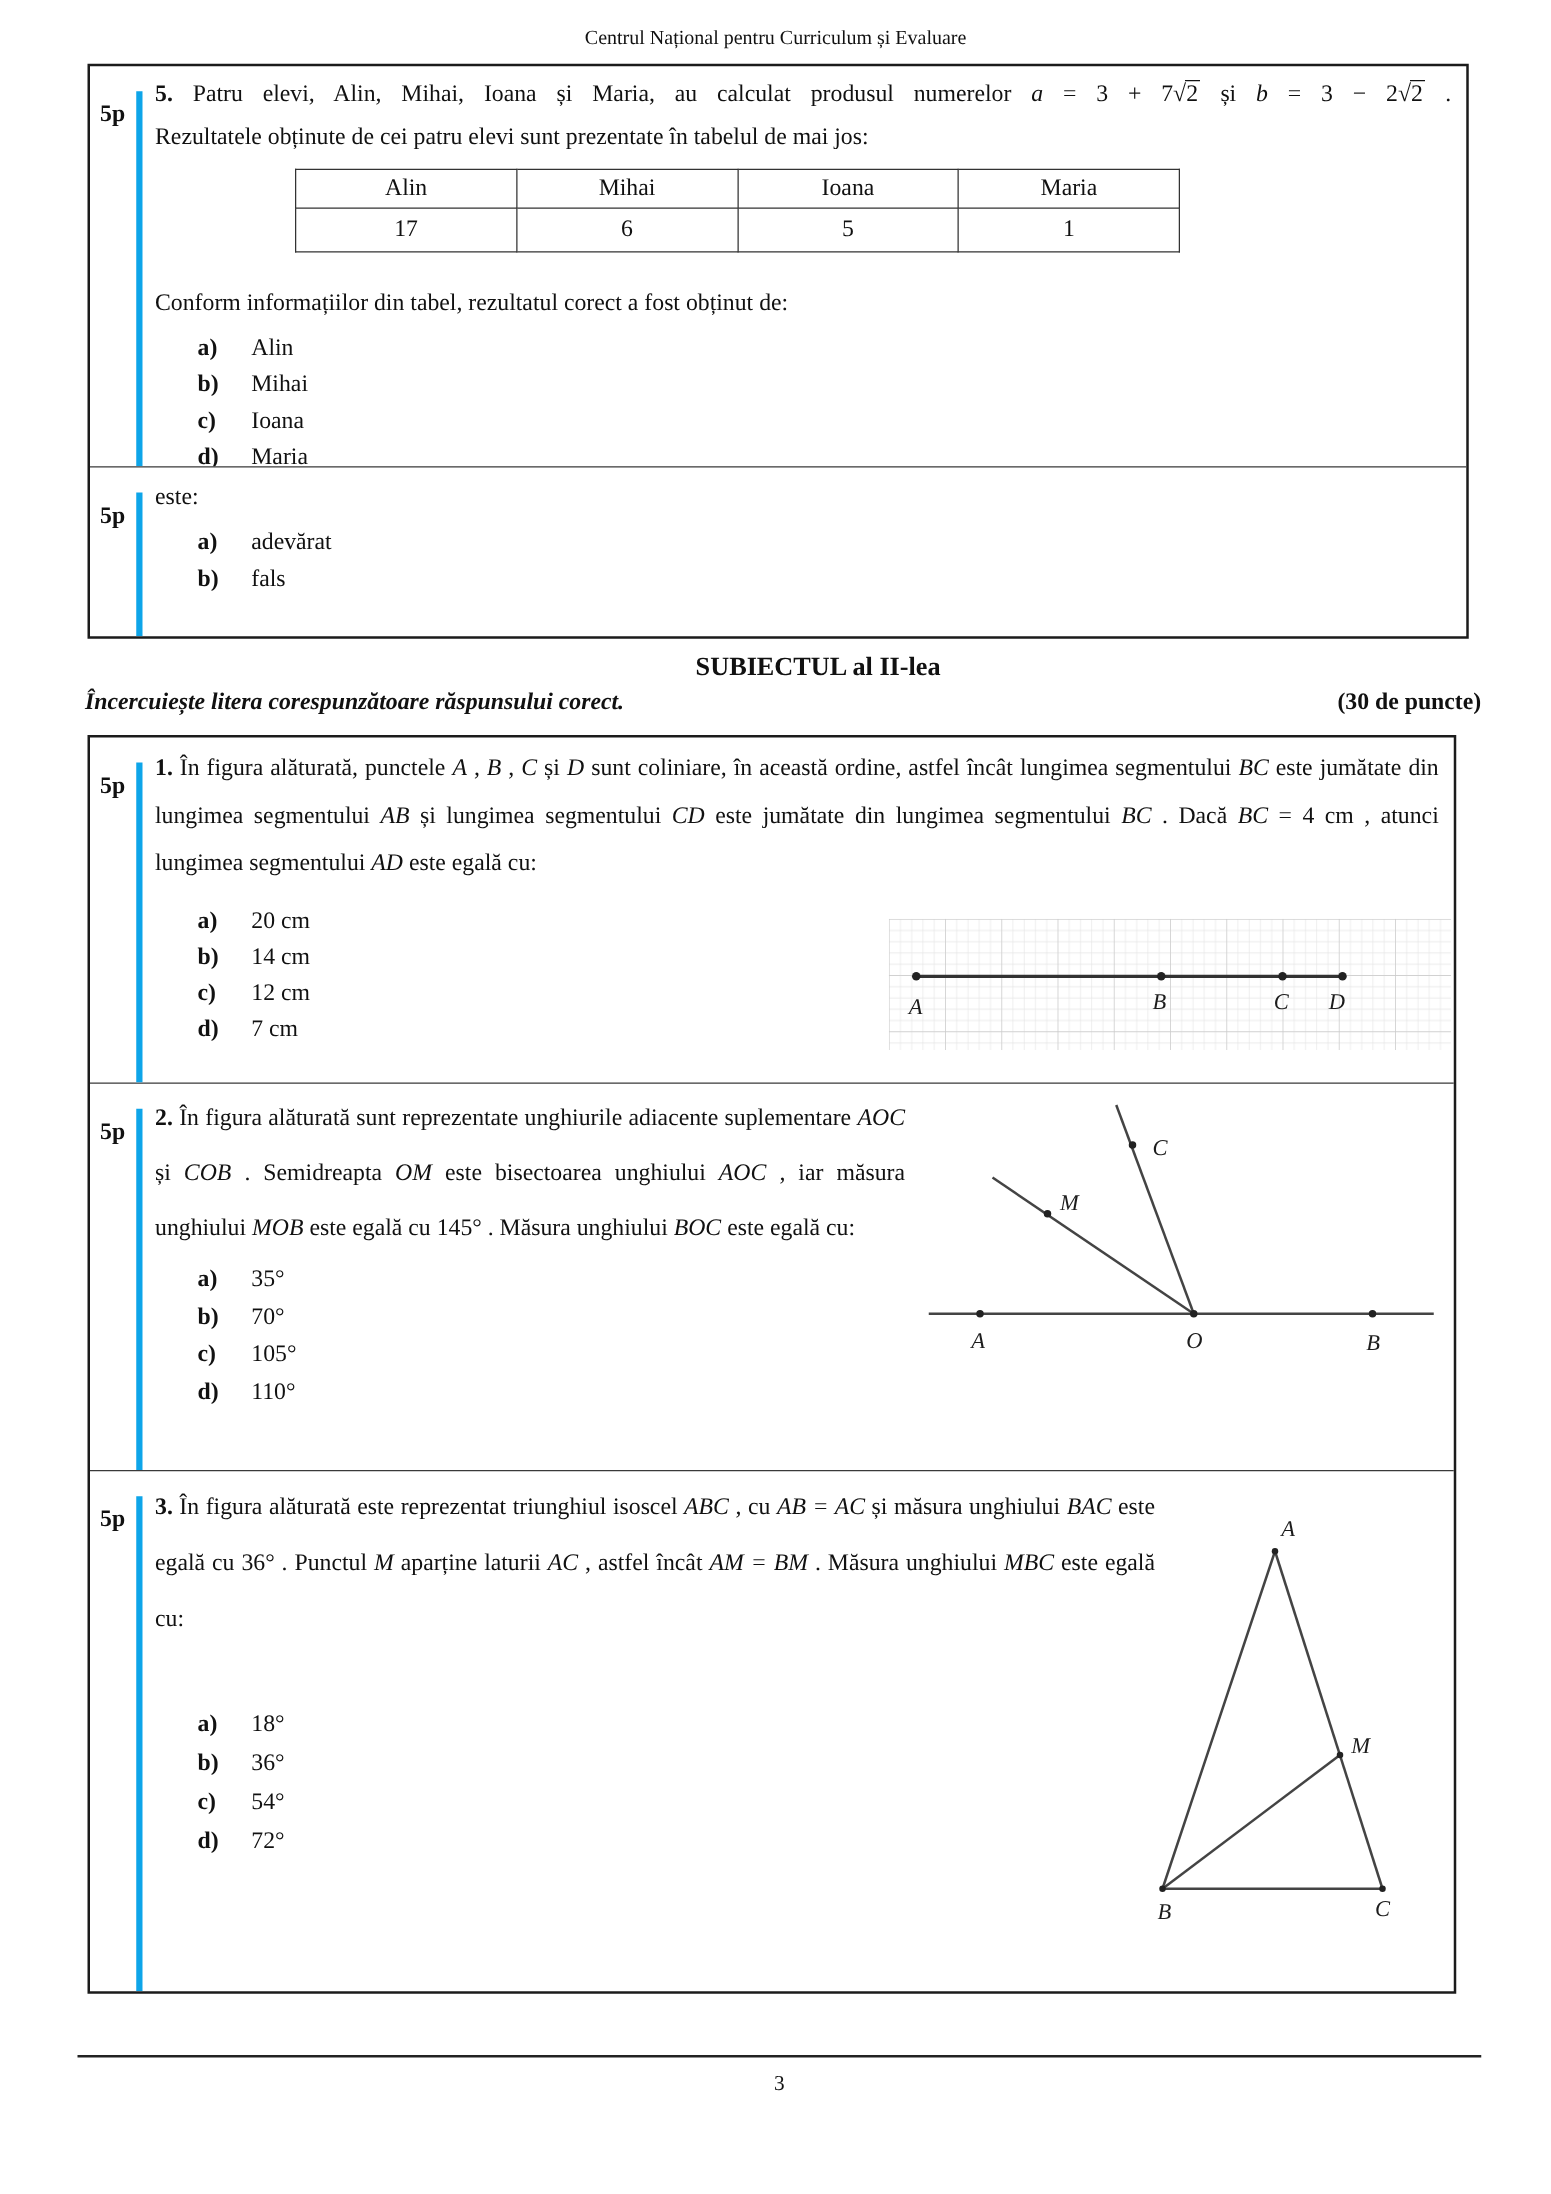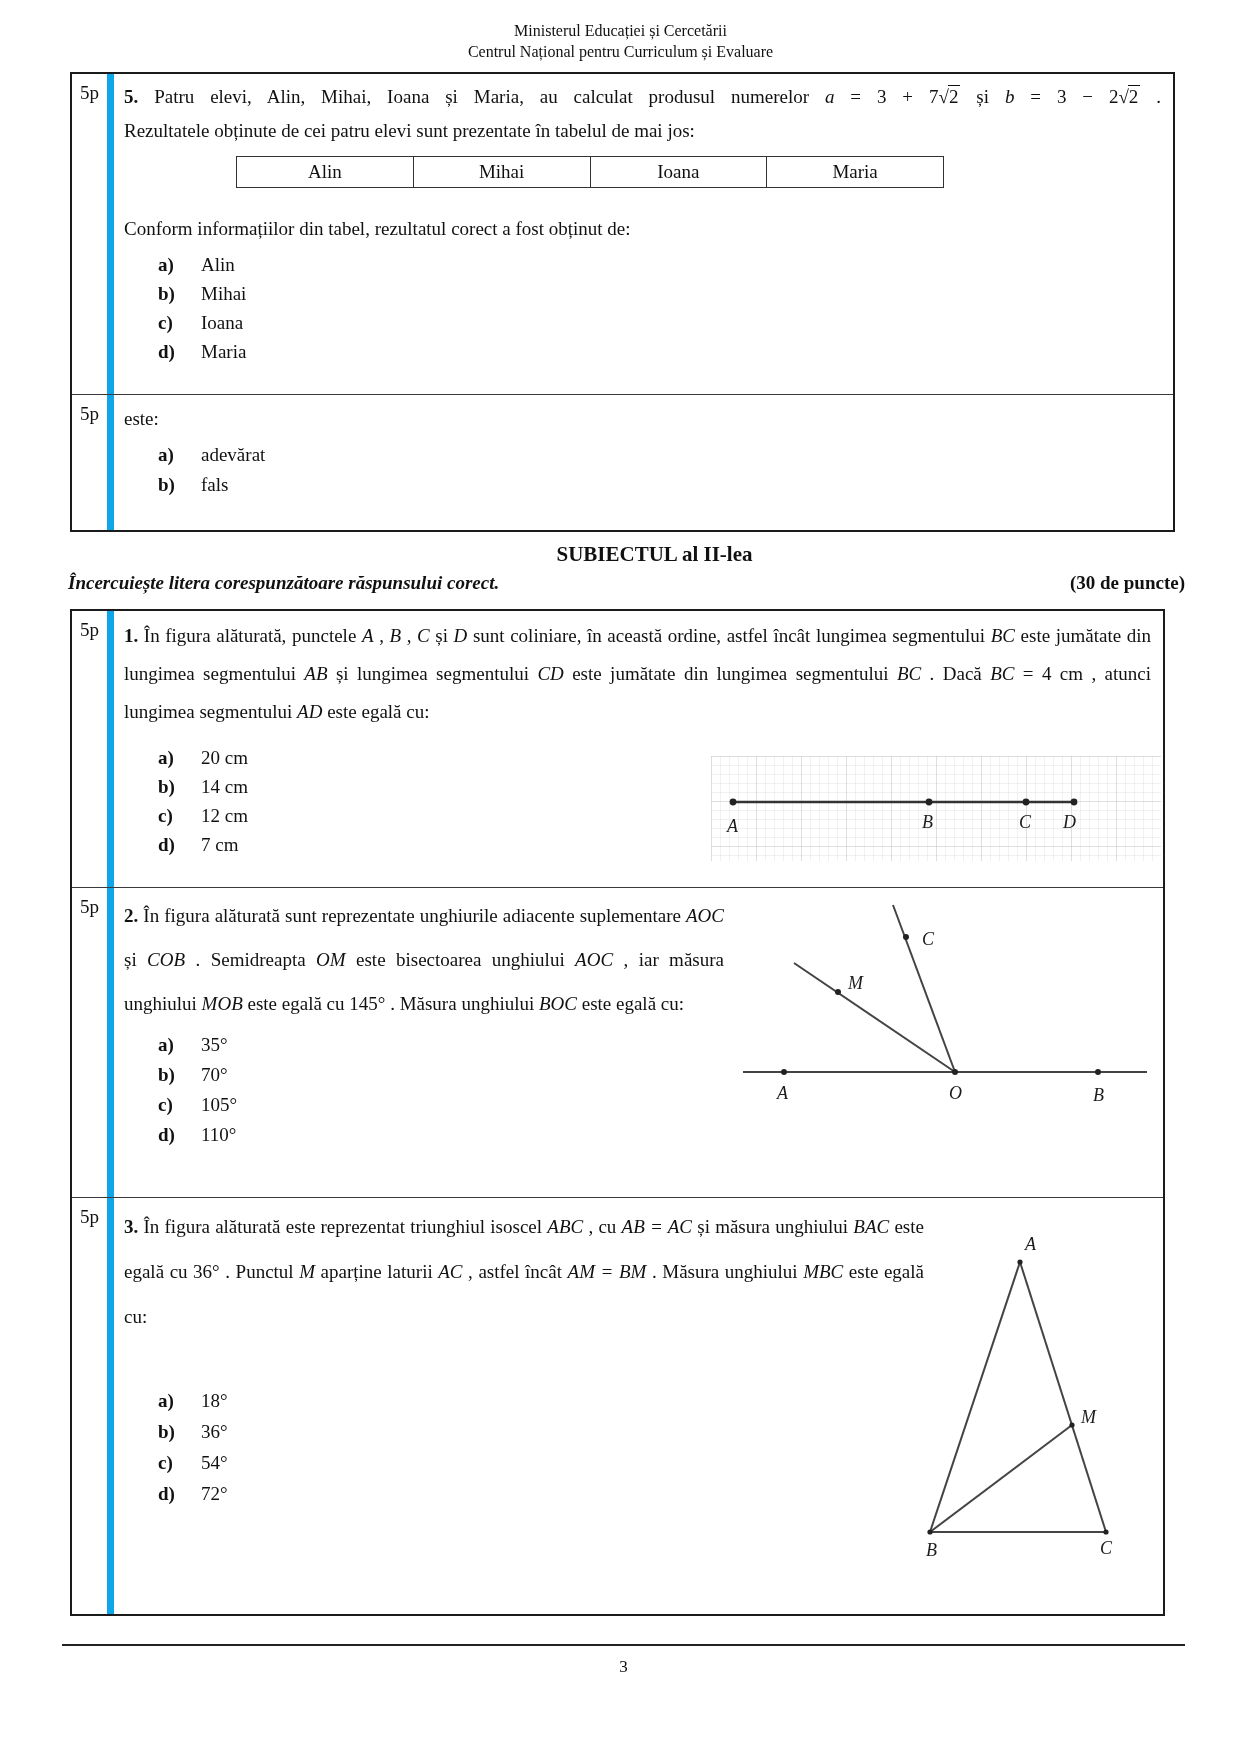--- a/index.html
+++ b/index.html
@@ -14,21 +14,21 @@
 
   
   .hdr{padding-top:20px;text-align:center;font-size:16px;line-height:21px;}
 
   
   .qtable{border:2px solid #1b1b1b;margin-left:70px;background:#fff;}
   .qtable.t1{width:1105px;margin-top:10px;}
   .qtable.t2{width:1095px;margin-top:5px;}
   .qrow{display:grid;grid-template-columns:42px 1fr;overflow:hidden;}
   .qrow + .qrow{border-top:1px solid #3a3a3a;}
-  .pcell{border-right:7px solid #0ea5e9;font-weight:normal;font-size:19px;padding:8px 0 0 8px;}
+  .pcell{border-right:5px solid #0ea5e9;font-weight:bold;font-size:19px;padding:8px 0 0 8px;margin-top:20px;}
   .ccell{position:relative;padding:6px 12px 0 10px;font-size:19px;overflow:hidden;}
 
   .stmt{text-align:justify;}
   .stretch{text-align-last:justify;}
   .lh34{line-height:34px;}
   .lh35{line-height:35px;}
   .lh38{line-height:38px;}
   .lh44{line-height:44px;}
   .lh45{line-height:45px;}
 
@@ -63,38 +63,43 @@
 
   
   .foot{position:absolute;left:62px;right:56px;top:1644px;border-top:2px solid #222;padding-top:5px;}
   .footline{display:flex;justify-content:space-between;font-size:16px;line-height:20px;}
   .pageno{text-align:center;font-size:17px;margin-top:6px;}
 </style>
 </head>
 <body>
 
 <div class="hdr">
-  <div>Ministerul Educației și Cercetării</div>
   <div>Centrul Național pentru Curriculum și Evaluare</div>
 </div>
 
 <div class="qtable t1">
 
   <div class="qrow" style="height:320px;">
     <div class="pcell">5p</div>
     <div class="ccell">
       <div class="stmt stretch lh34"><span class="bd">5.</span><span> Patru elevi, Alin, Mihai, Ioana și Maria, au calculat produsul numerelor </span><span class="it">a</span><span> = 3 + 7</span><span class="sqrt">√<span class="rad">2</span></span><span> și </span><span class="it">b</span><span> = 3 − 2</span><span class="sqrt">√<span class="rad">2</span></span><span> .</span></div>
       <div class="lh34">Rezultatele obținute de cei patru elevi sunt prezentate în tabelul de mai jos:</div>
       <table class="rtable">
         <tbody>
           <tr class="hrow">
             <td>Alin</td>
             <td>Mihai</td>
             <td>Ioana</td>
             <td>Maria</td>
+          </tr>
+          <tr class="vrow">
+            <td>17</td>
+            <td>6</td>
+            <td>5</td>
+            <td>1</td>
           </tr>
         </tbody>
       </table>
       <div class="lh34" style="margin-top:24px;">Conform informațiilor din tabel, rezultatul corect a fost obținut de:</div>
       <div class="opts o29">
         <div class="opt">
             <span class="optL">a)</span>
             <span class="optT">Alin</span>
           </div>
         <div class="opt">

